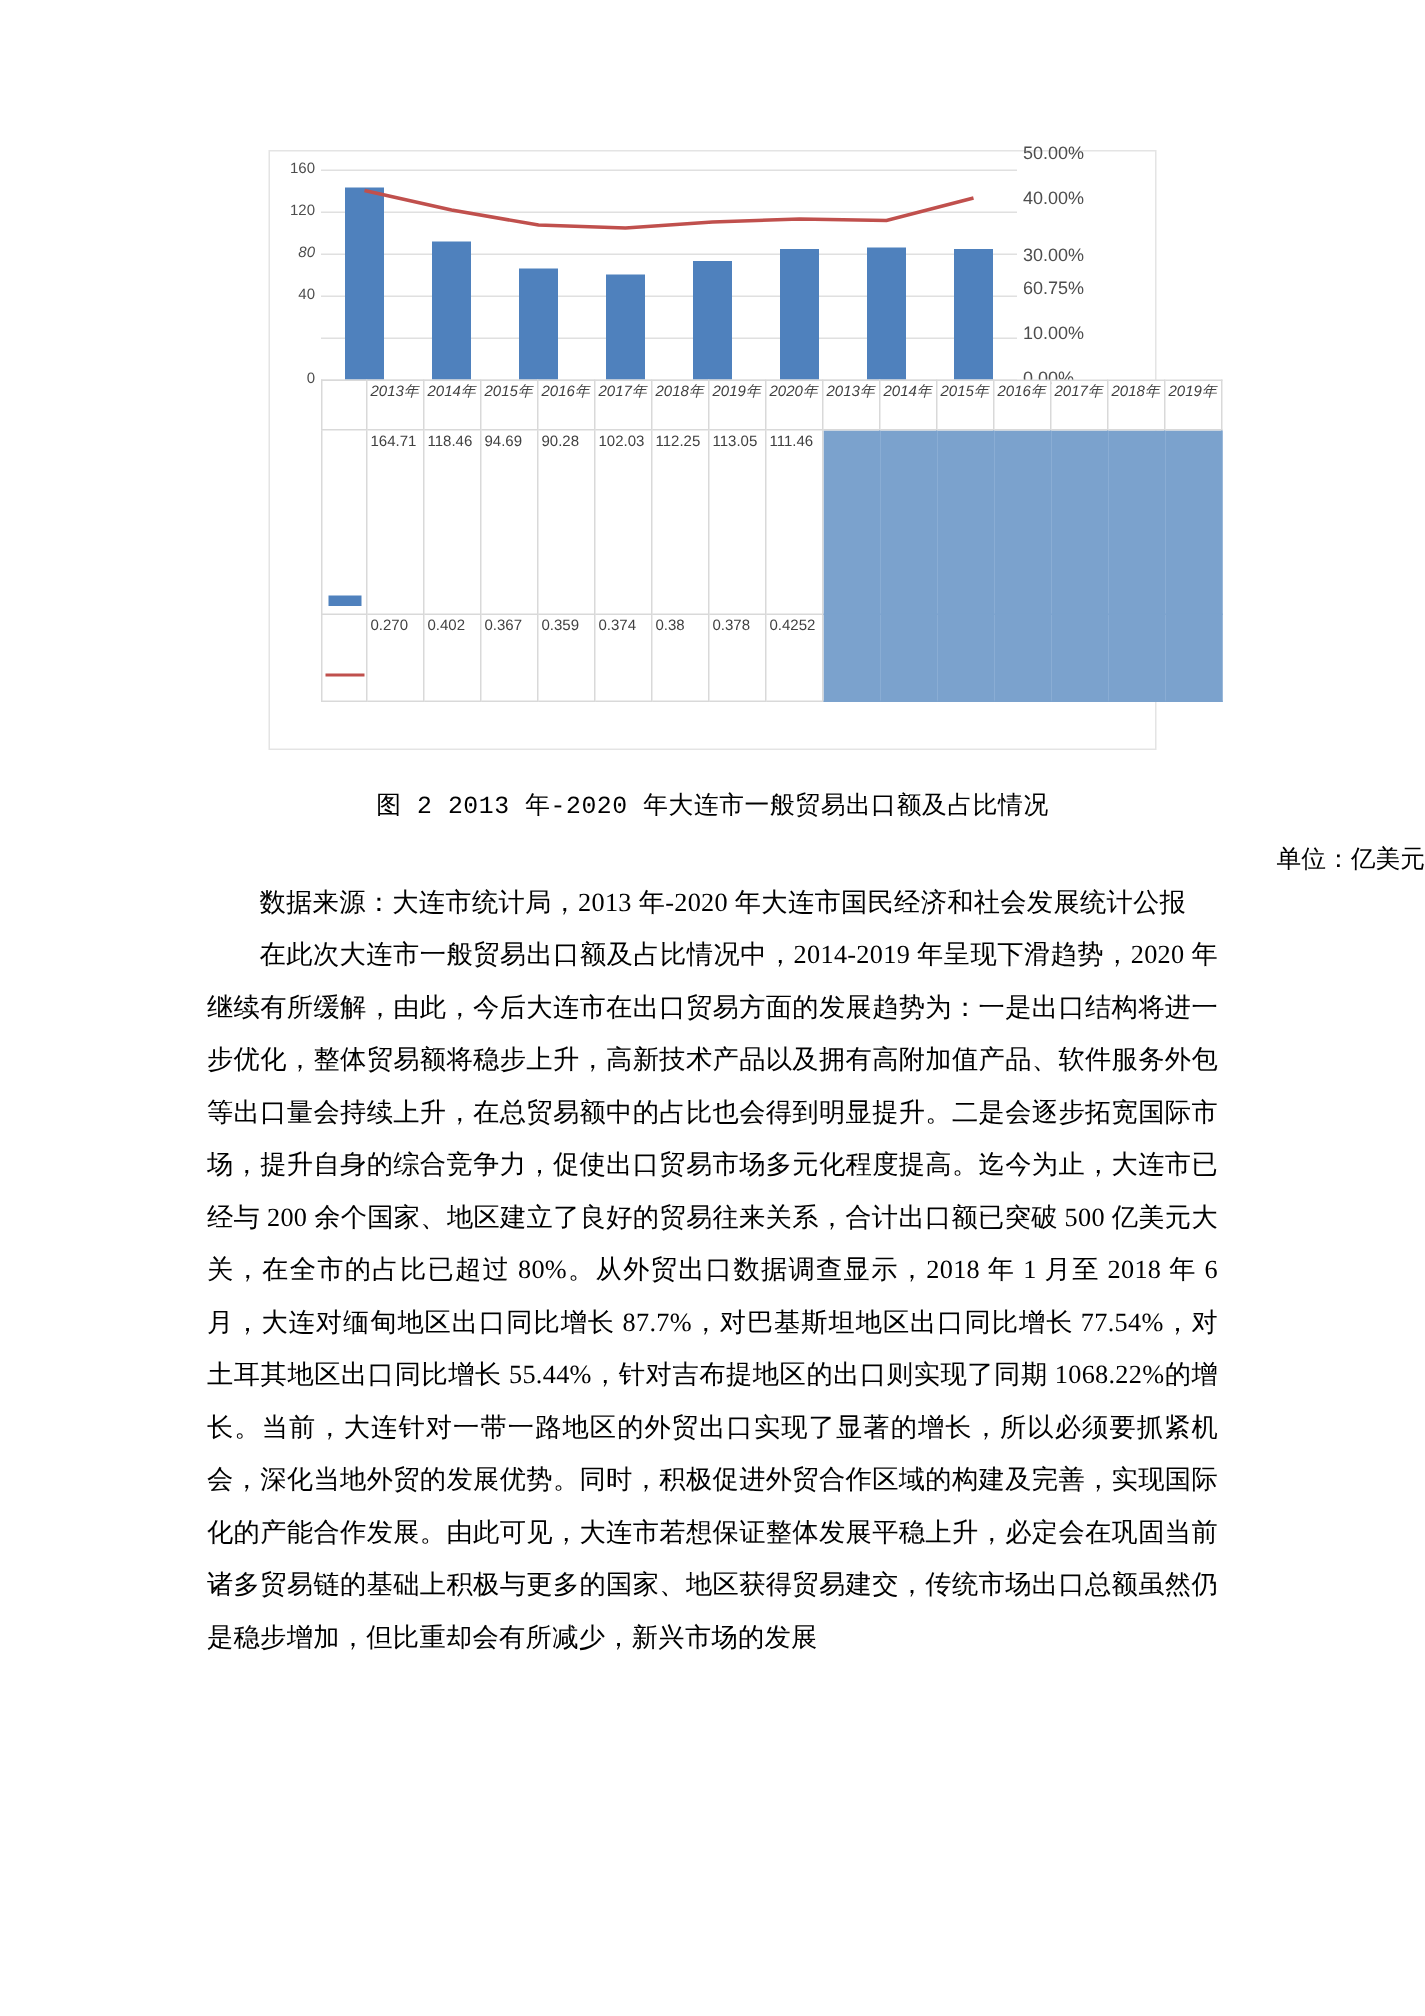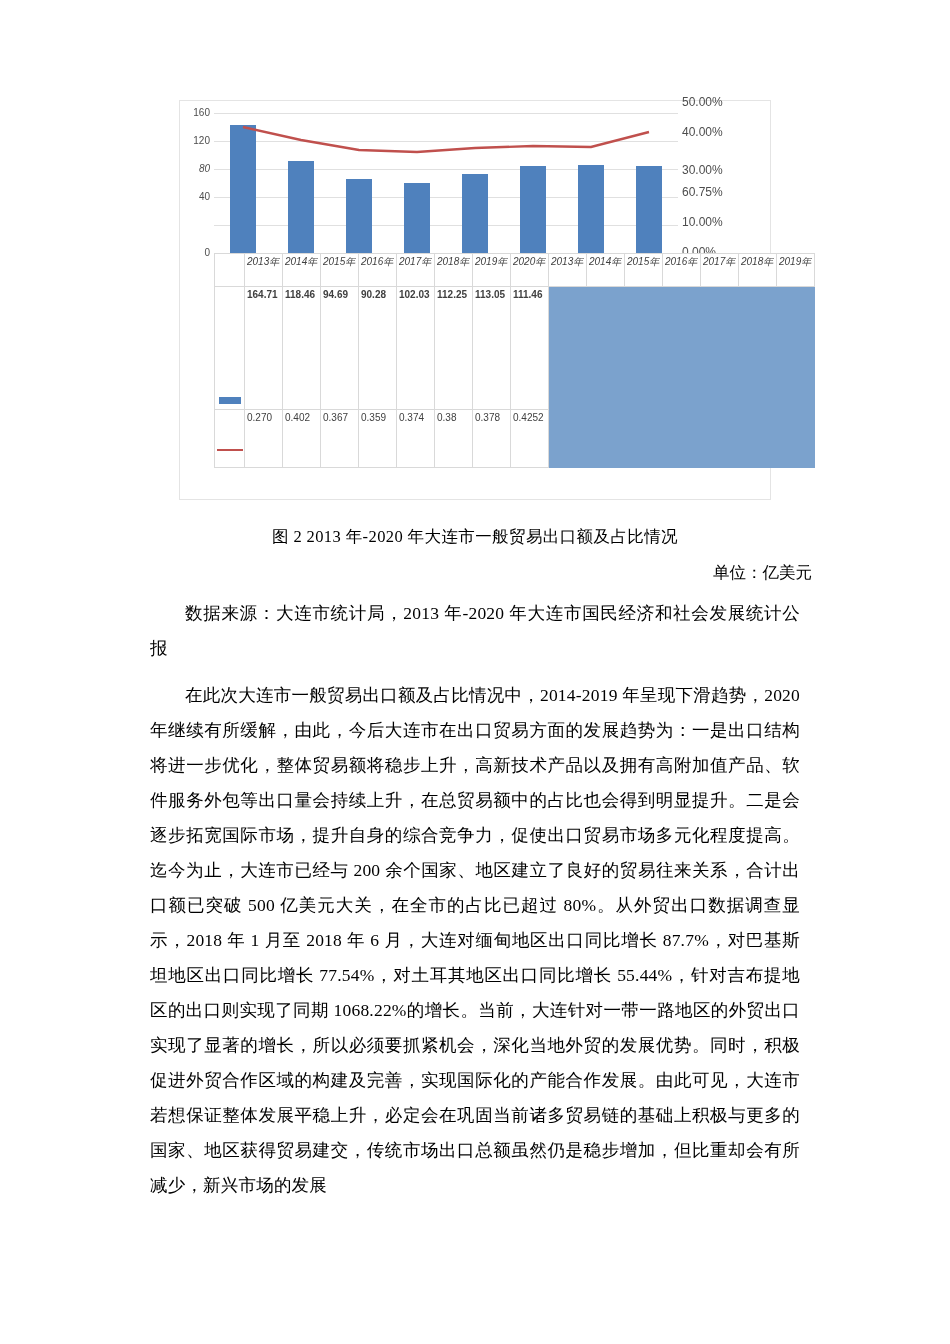--- a/index.html
+++ b/index.html
@@ -122,21 +122,20 @@
     word-break: break-all;
   }
   .chart-table tr.head td {
     height: 30px;
     text-align: left;
     vertical-align: top;
     font-style: italic;
   }
   .chart-table tr.series td {
     height: 120px;
-    font-weight: bold;
   }
   .chart-table tr.series2 td {
     height: 55px;
   }
   td.legend-cell {
     width: 30px;
     border: 1px solid #d9d9d9;
     position: relative;
   }
   .legend-bar {
@@ -162,36 +161,36 @@
   td.shade-head {
     background: #ffffff;
   }
 
   
   .caption {
     text-align: center;
     font-size: 16.5px;
     margin-top: 26px;
     letter-spacing: 0.4px;
+    font-family: Liberation Mono, monospace;
   }
   .unit {
     text-align: right;
     font-size: 16.5px;
     margin-top: 14px;
-    padding-right: 138px;
   }
   .body-text {
     font-size: 17.5px;
     line-height: 35px;
     text-align: justify;
     margin: 0 138px 0 138px;
     letter-spacing: 0.2px;
   }
   .body-text p {
-    margin: 12px;
+    margin: 0;
   }
   .indent {
     text-indent: 2em;
   }
 </style>
 </head>
 <body>
 
 <div class="page">
 

